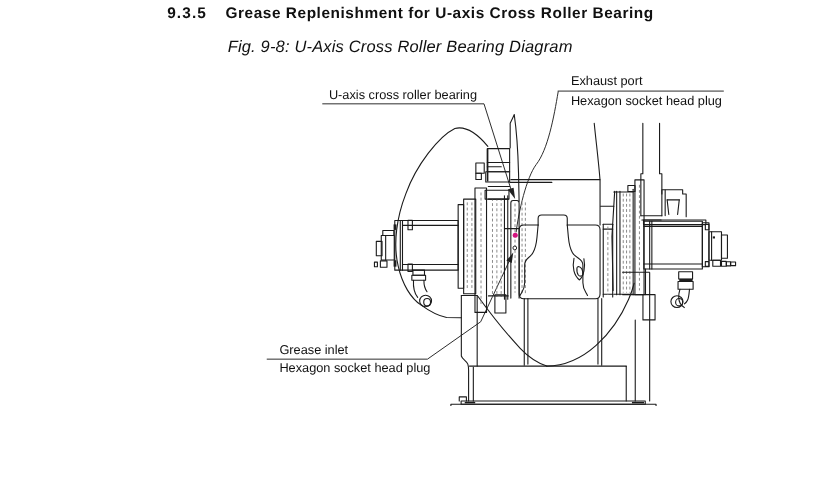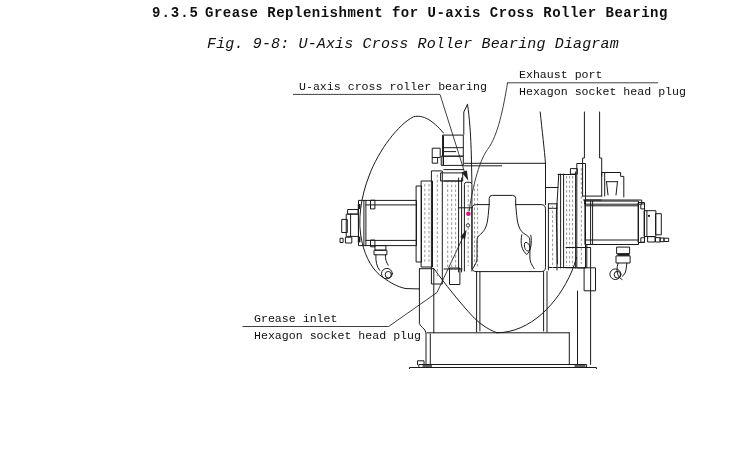--- a/index.html
+++ b/index.html
@@ -1,17 +1,17 @@
 <!DOCTYPE html>
 <html><head>
 <meta charset="utf-8">
 <style>
   html,body{margin:0;padding:0;background:#ffffff;}
   #page{position:relative;width:743px;height:369px;background:#fff;overflow:hidden;
-        font-family:Liberation Mono, monospace;text-align:center;}
+        font-family:Liberation Sans, sans-serif;text-align:center;}
   svg{position:absolute;left:0;top:0;}
   .ln{stroke:#1b1b1b;stroke-width:1;fill:none;stroke-linecap:round;stroke-linejoin:round;}
   .ln2{stroke:#1b1b1b;stroke-width:1.4;fill:none;stroke-linejoin:round;}
   .dash{stroke:#8a8a8a;stroke-width:0.9;fill:none;stroke-dasharray:2.6 2.1;}
   .lead{stroke:#2a2a2a;stroke-width:0.9;fill:none;}
   text{fill:#101010;}
   .lbl{font-size:11.6px;letter-spacing:0px;}
 </style>
 </head>
 <body>

